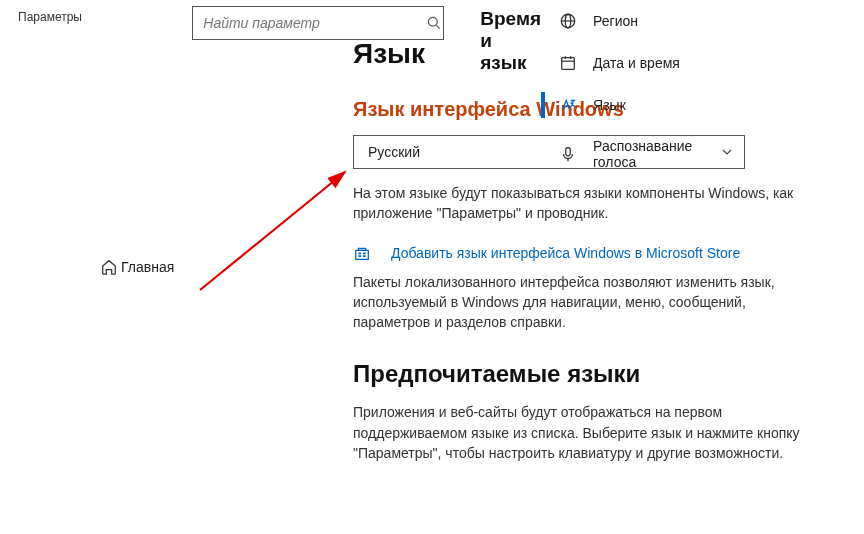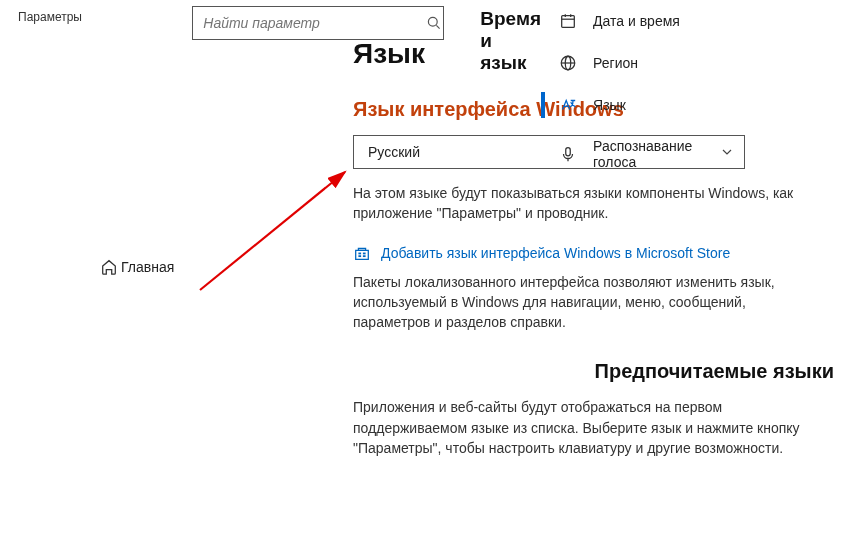--- a/index.html
+++ b/index.html
@@ -20,24 +20,24 @@
 .nav-item .label { font-size: 14px; color: #222; }
 .nav-item.active::before { content: ""; position: absolute; left: 0; top: 8px; bottom: 8px; width: 4px; background: #0066cc; }
 .nav-item.active .icon { color: #0066cc; }
 .main { flex: 1; padding: 38px 30px 10px 28px; overflow: hidden; }
 .page-title { font-size: 28px; font-weight: 600; color: #111; margin-bottom: 28px; }
 .subheading { font-size: 20px; font-weight: 600; color: #c2410c; margin-bottom: 14px; }
 .dropdown { border: 1px solid #555; height: 34px; display: flex; align-items: center; justify-content: space-between; padding: 0 10px 0 14px; width: 392px; cursor: pointer; margin-bottom: 14px; }
 .dropdown .val { font-size: 14px; color: #222; }
 .dropdown .chev { width: 14px; height: 14px; display:flex; align-items:center; justify-content:center; color:#444; }
 .desc { font-size: 14px; color: #333; line-height: 1.45; max-width: 470px; margin-bottom: 20px; }
-.store-link { display: flex; align-items: center; gap: 10px; margin-bottom: 10px; cursor: pointer; }
+.store-link { display: flex; align-items: center; gap: 20px; margin-bottom: 10px; cursor: pointer; }
 .store-link .icon { width: 18px; height: 18px; color: #0067c0; display:flex; align-items:center; justify-content:center;}
 .store-link .text { font-size: 14px; color: #0067c0; }
-.subheading2 { font-size: 20px; font-weight: 600; color: #111; margin: 28px 0 14px 0; text-align: right; }
+.subheading2 { font-size: 24px; font-weight: 600; color: #111; margin: 28px 0 14px 0; }
 .arrow { position: absolute; left: 190px; top: 160px; pointer-events: none; }
 svg { display: block; }
 </style>
 </head>
 <body>
 
 <div class="app">
   <div class="sidebar">
     <div class="app-title">Параметры</div>
 
@@ -59,37 +59,37 @@
           </svg>
       </span>
     </div>
 
     <div class="section-header">Время и язык</div>
 
     <div class="nav">
       <div class="nav-item">
         <span class="icon">
           <svg viewBox="0 0 20 20" width="18" height="18" fill="none" stroke="currentColor" stroke-width="1.4">
+              <circle cx="10" cy="10" r="7.5"></circle>
+              <ellipse cx="10" cy="10" rx="3" ry="7.5"></ellipse>
+              <line x1="2.5" y1="10" x2="17.5" y2="10"></line>
+            </svg>
+        </span>
+        <span class="label">Регион</span>
+      </div>
+      <div class="nav-item">
+        <span class="icon">
+          <svg viewBox="0 0 20 20" width="18" height="18" fill="none" stroke="currentColor" stroke-width="1.4">
               <rect x="3" y="4" width="14" height="13" rx="1"></rect>
               <line x1="3" y1="8" x2="17" y2="8"></line>
               <line x1="7" y1="2.5" x2="7" y2="5.5"></line>
               <line x1="13" y1="2.5" x2="13" y2="5.5"></line>
             </svg>
         </span>
         <span class="label">Дата и время</span>
-      </div>
-      <div class="nav-item">
-        <span class="icon">
-          <svg viewBox="0 0 20 20" width="18" height="18" fill="none" stroke="currentColor" stroke-width="1.4">
-              <circle cx="10" cy="10" r="7.5"></circle>
-              <ellipse cx="10" cy="10" rx="3" ry="7.5"></ellipse>
-              <line x1="2.5" y1="10" x2="17.5" y2="10"></line>
-            </svg>
-        </span>
-        <span class="label">Регион</span>
       </div>
       <div class="nav-item active">
         <span class="icon">
           <svg viewBox="0 0 20 20" width="18" height="18" fill="none" stroke="currentColor" stroke-width="1.4">
               <path d="M4 15l4-10 4 10M5.5 11.5h5"></path>
               <path d="M13 5h5M15.5 5v1c0 3-1 5-3 6M13 7c1 2 2.5 3.5 5 5"></path>
             </svg>
         </span>
         <span class="label">Язык</span>
       </div>

